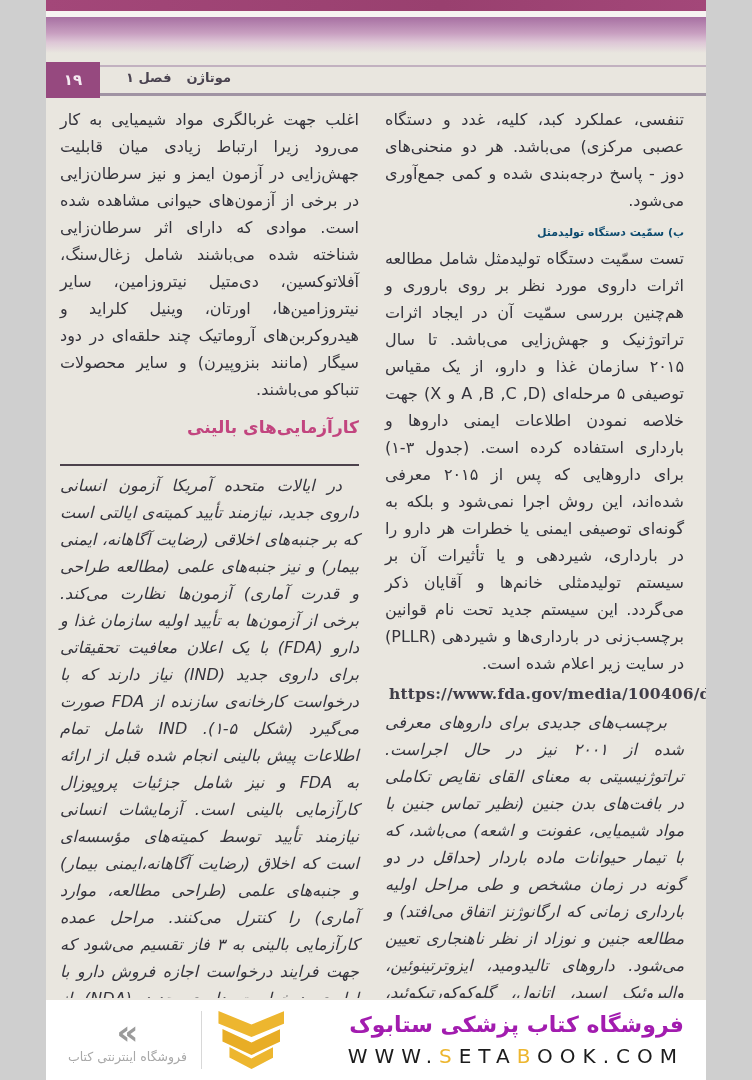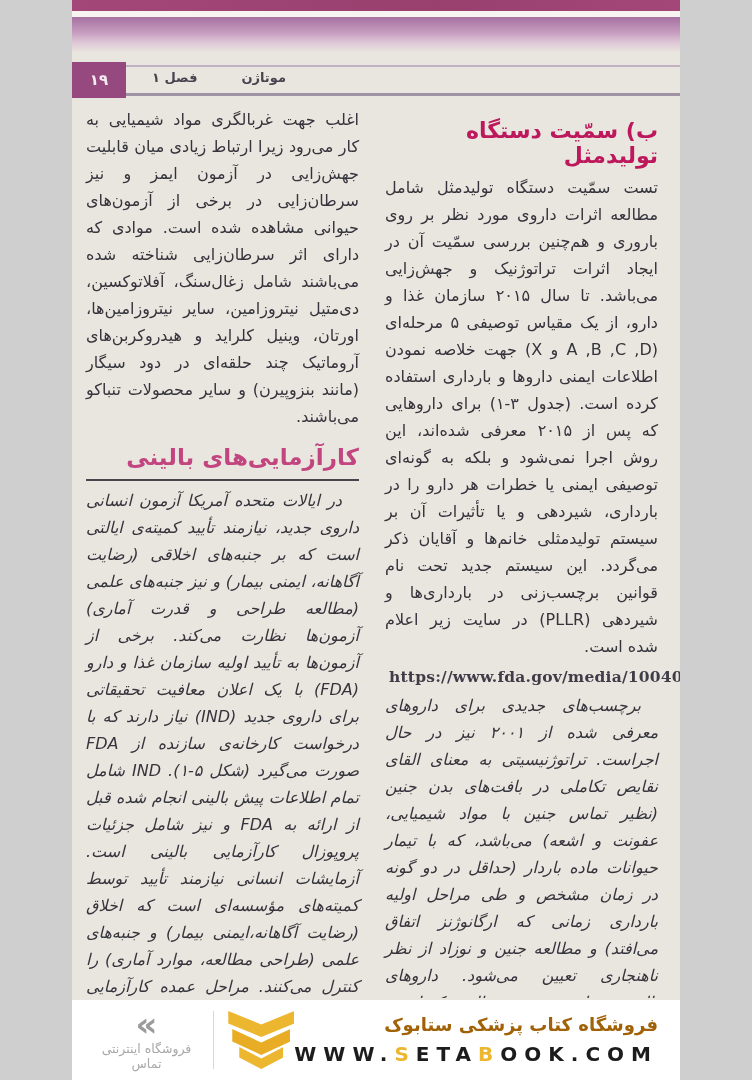--- a/index.html
+++ b/index.html
@@ -1,17 +1,17 @@
 <!DOCTYPE html>
 <html lang="fa"><head>
 <meta charset="utf-8">
 <style>
   html,body{margin:0;padding:0;background:#cfcfcf;font-family:"DejaVu Sans",sans-serif;}
   .page{
-    position:relative;width:608px;height:1080px;margin:0 auto;
+    position:relative;width:660px;height:1080px;margin:0 auto;
     background:#e9e6df;overflow:hidden;
   }
   
   .band-top{height:11px;background:linear-gradient(to right,#a34779,#99406f 60%,#a34779);}
   .band-white{height:6px;background:#f6f3f1;}
   .band-gradient{height:36px;background:linear-gradient(to bottom,#a770a2 0%,#c89fc0 45%,#ddc6d6 70%,#e9e6df 100%);}
   
   .page-header{
     position:relative;margin-top:9px;height:36px;
   }
@@ -21,41 +21,41 @@
     background:#e9e6df;
   }
   .page-number-box{
     position:absolute;left:0;top:0;width:54px;height:36px;
     background:#96497f;color:#f4e9f1;
     display:flex;align-items:center;justify-content:center;
     font-size:15px;font-weight:bold;z-index:2;
   }
   .header-labels{
     position:absolute;left:80px;top:8px;z-index:2;
-    display:flex;gap:44px;color:#4a4350;font-size:13px;font-weight:bold;
+    display:flex;gap:15px;color:#4a4350;font-size:13px;font-weight:bold;
   }
   
   .content{
     direction:rtl;display:flex;gap:26px;
     padding:8px 22px 0 14px;height:892px;overflow:hidden;
     color:#35343c;
   }
   .column{flex:1 1 0;min-width:0;}
   .column p{
     margin:0 0 2px 0;font-size:16px;line-height:27px;
     text-align:justify;text-justify:inter-word;
   }
   .column p.indent{text-indent:17px;font-style:italic;}
   .main-heading{
-    margin:14px 0 6px 0;padding-bottom:9px;
-    font-size:23px;font-weight:bold;color:#c2457f;
+    margin:14px 0 6px 0;padding-bottom:27px;
+    font-size:17px;font-weight:bold;color:#c2457f;
     border-bottom:2.5px solid #4c424c;
   }
   .sub{
-    margin:12px 0 6px 0;font-size:22px;font-weight:bold;color:#be185d;
+    margin:12px 0 6px 0;font-size:11px;font-weight:bold;color:#0c4a6e;
   }
   .url-line{
     direction:ltr;text-align:left;
     font-family:"DejaVu Serif",serif;font-weight:bold;
     font-size:15.5px;line-height:27px;color:#3f3d48;
     letter-spacing:0.2px;padding:1px 0 2px 4px;cursor:pointer;
   }
   
   .page-footer{
     position:absolute;left:0;right:0;bottom:0;height:80px;background:#ffffff;
@@ -71,22 +71,22 @@
   .logo-divider{width:1.5px;height:58px;background:#d8d8d8;}
   .emblem{display:flex;flex-direction:column;align-items:center;width:70px;}
   .chev{
     width:66px;height:26px;background:#edb62f;margin-top:-8px;
     clip-path:polygon(0 0,50% 52%,100% 0,100% 48%,50% 100%,0 48%);
   }
   .chev:first-child{margin-top:0;}
   .chev.c2{width:58px;background:#e8ad25;}
   .chev.c3{width:44px;height:22px;background:#edb62f;}
   .footer-right{text-align:right;direction:rtl;}
-  .store-title{color:#a16207;font-size:18px;font-weight:bold;margin-bottom:7px;}
-  .website{direction:ltr;color:#1c1c1c;font-size:20px;font-weight:bold;letter-spacing:7px;}
+  .store-title{color:#a21caf;font-size:22px;font-weight:bold;margin-bottom:7px;}
+  .website{direction:ltr;color:#1c1c1c;font-size:20px;font-weight:normal;letter-spacing:7px;}
   .website .yellow{color:#edb62f;}
 </style>
 </head>
 <body>
 
 <div class="page">
 
   <div class="band-top"></div>
   <div class="band-white"></div>
   <div class="band-gradient"></div>
@@ -98,20 +98,21 @@
     </div>
     <div class="header-labels">
       <span>فصل ۱</span>
       <span>موتاژن</span>
     </div>
   </header>
 
   <main class="content">
 
     <section class="column">
+      <p>تنفسی، عملکرد کبد، کلیه، غدد و دستگاه عصبی مرکزی) می‌باشد. هر دو منحنی‌های دوز - پاسخ درجه‌بندی شده و کمی جمع‌آوری می‌شود.</p>
       <h3 class="sub">ب) سمّیت دستگاه تولیدمثل</h3>
       <p>تست سمّیت دستگاه تولیدمثل شامل مطالعه اثرات داروی مورد نظر بر روی باروری و هم‌چنین بررسی سمّیت آن در ایجاد اثرات تراتوژنیک و جهش‌زایی می‌باشد. تا سال ۲۰۱۵ سازمان غذا و دارو، از یک مقیاس توصیفی ۵ مرحله‌ای (A ,B ,C ,D و X) جهت خلاصه نمودن اطلاعات ایمنی داروها و بارداری استفاده کرده است. (جدول ۳-۱) برای داروهایی که پس از ۲۰۱۵ معرفی شده‌اند، این روش اجرا نمی‌شود و بلکه به گونه‌ای توصیفی ایمنی یا خطرات هر دارو را در بارداری، شیردهی و یا تأثیرات آن بر سیستم تولیدمثلی خانم‌ها و آقایان ذکر می‌گردد. این سیستم جدید تحت نام قوانین برچسب‌زنی در بارداری‌ها و شیردهی (PLLR) در سایت زیر اعلام شده است.</p>
       <div class="url-line">https://www.fda.gov/media/100406/download</div>
       <p class="indent">برچسب‌های جدیدی برای داروهای معرفی شده از ۲۰۰۱ نیز در حال اجراست. تراتوژنیسیتی به معنای القای نقایص تکاملی در بافت‌های بدن جنین (نظیر تماس جنین با مواد شیمیایی، عفونت و اشعه) می‌باشد، که با تیمار حیوانات ماده باردار (حداقل در دو گونه در زمان مشخص و طی مراحل اولیه بارداری زمانی که ارگانوژنز اتفاق می‌افتد) و مطالعه جنین و نوزاد از نظر ناهنجاری تعیین می‌شود. داروهای تالیدومید، ایزوترتینوئین، والپروئیک اسید، اتانول، گلوکوکورتیکوئید، وارفارین، لیتیم و آندروژن‌ها مثال‌هایی از داروهای با اثرات تراتوژن می‌باشند. جهش‌زایی (موتاژنزیز) به القای تغییرات درمانی ژنتیکی حیوان در هر سنی و القای ناهنجاری‌های قابل توارث گفته می‌شود. تست ایمز (AMES)، آزمون استاندارد خارج از بدن موجود زنده، برای تعیین قابلیت جهش‌زایی است که از گونه‌ی خاصی از باکتری سالمونلا که به مواد غذایی خاصی در محیط کشت وابسته است، استفاده می‌شود. از بین رفتن این وابستگی به دنبال استفاده از دارو نشانه‌ای از جهش می‌باشد. بسیاری از مواد کارسینوژن (نظیر آفلاتوکسین، داروهای شیمی‌درمانی و سایر موادی که به DNA باند می‌شوند) اثرات موتاژن داشته و تست ایمز مثبت دارند. آزمون کشندگی غالباً نیز جهت بررسی قابلیت جهش‌زایی دارو در بدن موش انجام می‌شود. حیوانات از قبل از جفت‌گیری تحت‌تأثیر ماده‌ی مورد بررسی قرار می‌گیرند. اختلالات ایجاد شده (نظیر از دست رفتن جنین و جنین غیرطبیعی) علامت جهش در رده سلولی زایای جنس مذکر است.</p>
     </section>
 
     <section class="column">
       <p>اغلب جهت غربالگری مواد شیمیایی به کار می‌رود زیرا ارتباط زیادی میان قابلیت جهش‌زایی در آزمون ایمز و نیز سرطان‌زایی در برخی از آزمون‌های حیوانی مشاهده شده است. موادی که دارای اثر سرطان‌زایی شناخته شده می‌باشند شامل زغال‌سنگ، آفلاتوکسین، دی‌متیل نیتروزامین، سایر نیتروزامین‌ها، اورتان، وینیل کلراید و هیدروکربن‌های آروماتیک چند حلقه‌ای در دود سیگار (مانند بنزوپیرن) و سایر محصولات تنباکو می‌باشند.</p>
       <h2 class="main-heading">کارآزمایی‌های بالینی</h2>
       <p class="indent">در ایالات متحده آمریکا آزمون انسانی داروی جدید، نیازمند تأیید کمیته‌ی ایالتی است که بر جنبه‌های اخلاقی (رضایت آگاهانه، ایمنی بیمار) و نیز جنبه‌های علمی (مطالعه طراحی و قدرت آماری) آزمون‌ها نظارت می‌کند. برخی از آزمون‌ها به تأیید اولیه سازمان غذا و دارو (FDA) با یک اعلان معافیت تحقیقاتی برای داروی جدید (IND) نیاز دارند که با درخواست کارخانه‌ی سازنده از FDA صورت می‌گیرد (شکل ۵-۱). IND شامل تمام اطلاعات پیش بالینی انجام شده قبل از ارائه به FDA و نیز شامل جزئیات پروپوزال کارآزمایی بالینی است. آزمایشات انسانی نیازمند تأیید توسط کمیته‌های مؤسسه‌ای است که اخلاق (رضایت آگاهانه،ایمنی بیمار) و جنبه‌های علمی (طراحی مطالعه، موارد آماری) را کنترل می‌کنند. مراحل عمده کارآزمایی بالینی به ۳ فاز تقسیم می‌شود که جهت فرایند درخواست اجازه فروش دارو با ارایه‌ی درخواست داروی جدید (NDA) از FDA، اطلاعات مورد نیاز را ارایه می‌دهد. NDA شامل تمامی نتایج آزمون‌های حیوانی و بالینی است و به درخواست جهت تأیید FDA برای فروش عمومی داروی جدید می‌انجامد. فاز ۴ مطالعه (فاز پایش) پس از تأیید NDA آغاز می‌گردد.</p>
@@ -121,21 +122,21 @@
 
   </main>
 
   <footer class="page-footer">
 
     <div class="logo">
       <div class="wordmark-group">
         <div class="wordmark">
           <span class="guillemet">«</span>
         </div>
-        <div class="tagline">فروشگاه اینترنتی تماس</div>
+        <div class="tagline">فروشگاه اینترنتی کتاب</div>
       </div>
       <div class="logo-divider"></div>
       <div class="emblem">
         <div class="chev"></div>
         <div class="chev c2"></div>
         <div class="chev c3"></div>
       </div>
     </div>
 
     <div class="footer-right">

